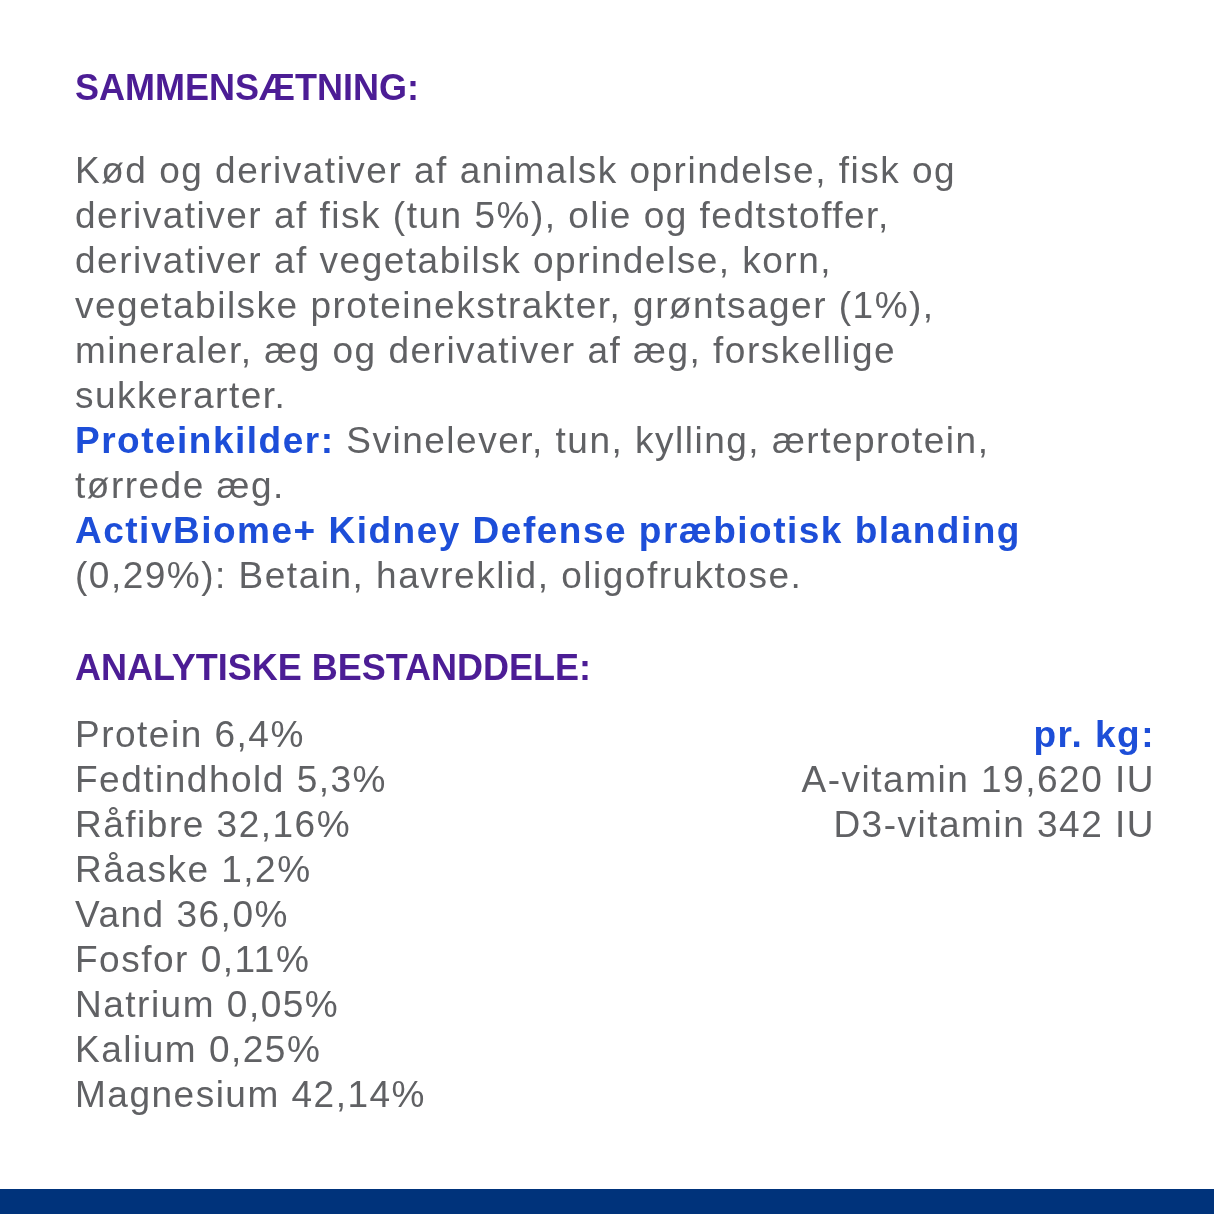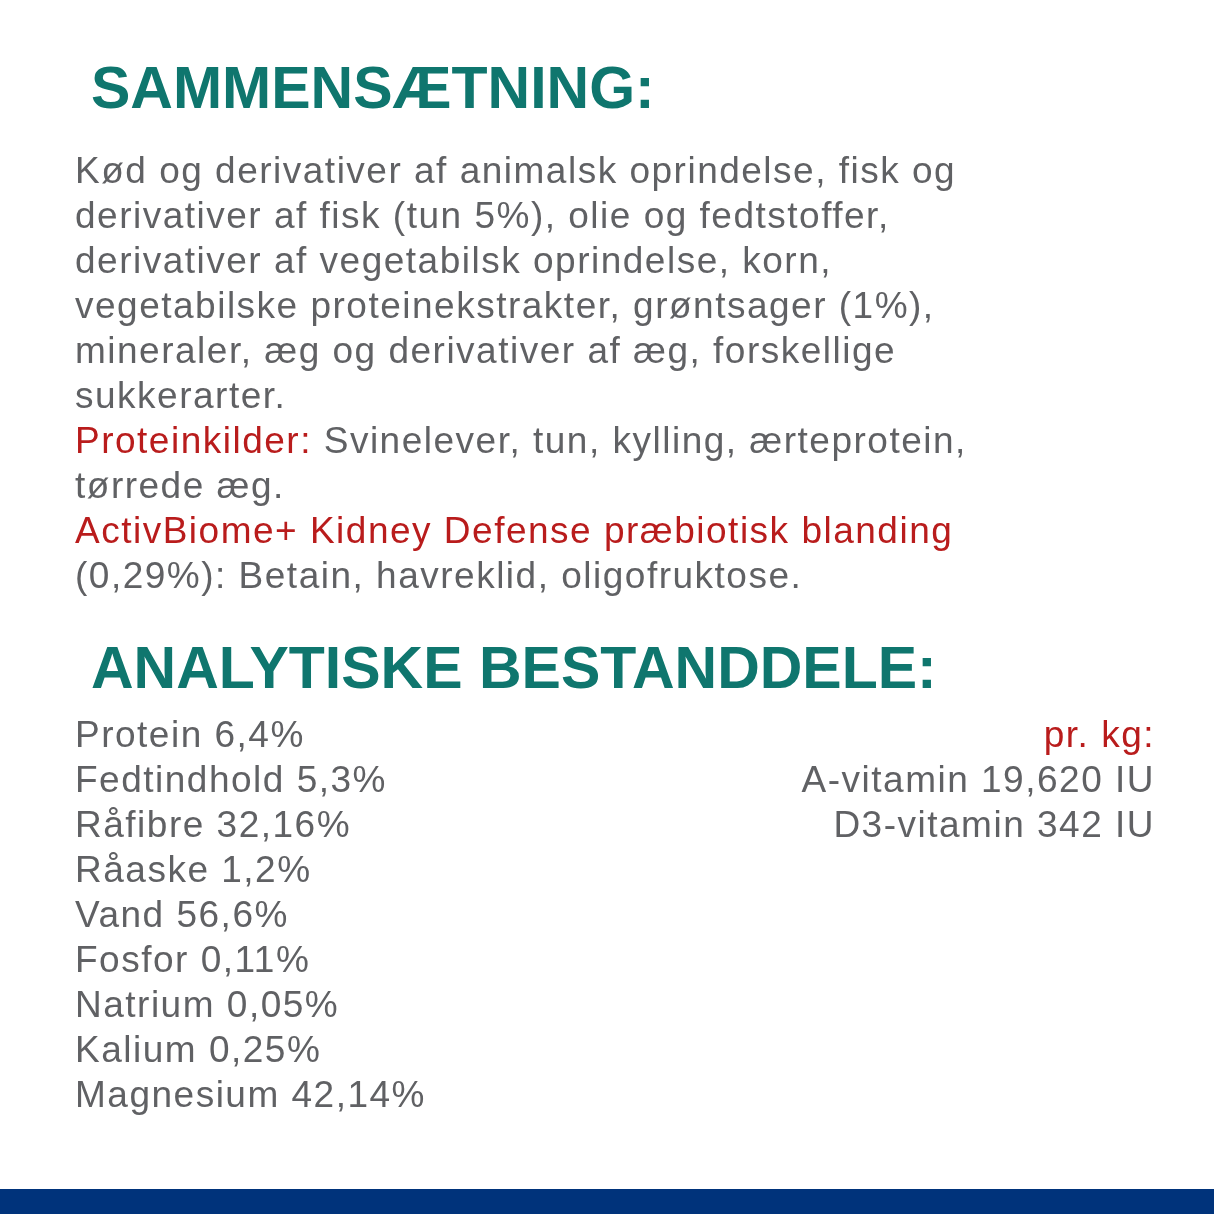--- a/index.html
+++ b/index.html
@@ -14,39 +14,39 @@
     overflow: hidden;
     font-family: "Liberation Sans", sans-serif;
   }
   .content {
     position: absolute;
     left: 75px;
     top: 0;
     width: 1080px;
   }
   .section-heading {
-    margin: 16px;
-    font-size: 59px;
+    margin: 0;
+    font-size: 36px;
     font-weight: 700;
     line-height: 56px;
-    color: #0f766e;
+    color: #4c1d95;
     letter-spacing: 0px;
   }
   .heading-1 { margin-top: 60px; }
   .heading-2 { margin-top: 42px; }
   .body-text {
     font-size: 37px;
     line-height: 45px;
     color: #606164;
     letter-spacing: 1.5px;
   }
   .composition-block { margin-top: 32px; }
   .bold-gray {
-    font-weight: 400;
-    color: #b91c1c;
+    font-weight: 700;
+    color: #1d4ed8;
   }
   .columns {
     display: flex;
     margin-top: 16px;
   }
   .col-left { width: 638px; }
   .col-right { flex: 1; text-align: right; }
   .bottom-bar {
     position: absolute;
     left: 0;
@@ -77,21 +77,21 @@
   </div>
 
   <h1 class="section-heading heading-2">ANALYTISKE BESTANDDELE:</h1>
 
   <div class="columns body-text">
     <div class="col-left">
       <div>Protein 6,4%</div>
       <div>Fedtindhold 5,3%</div>
       <div>Råfibre 32,16%</div>
       <div>Råaske 1,2%</div>
-      <div>Vand 56,6%</div>
+      <div>Vand 36,0%</div>
       <div>Fosfor 0,11%</div>
       <div>Natrium 0,05%</div>
       <div>Kalium 0,25%</div>
       <div>Magnesium 42,14%</div>
     </div>
     <div class="col-right">
       <div class="bold-gray">pr. kg:</div>
       <div>A-vitamin 19,620 IU</div>
       <div>D3-vitamin 342 IU</div>
     </div>

